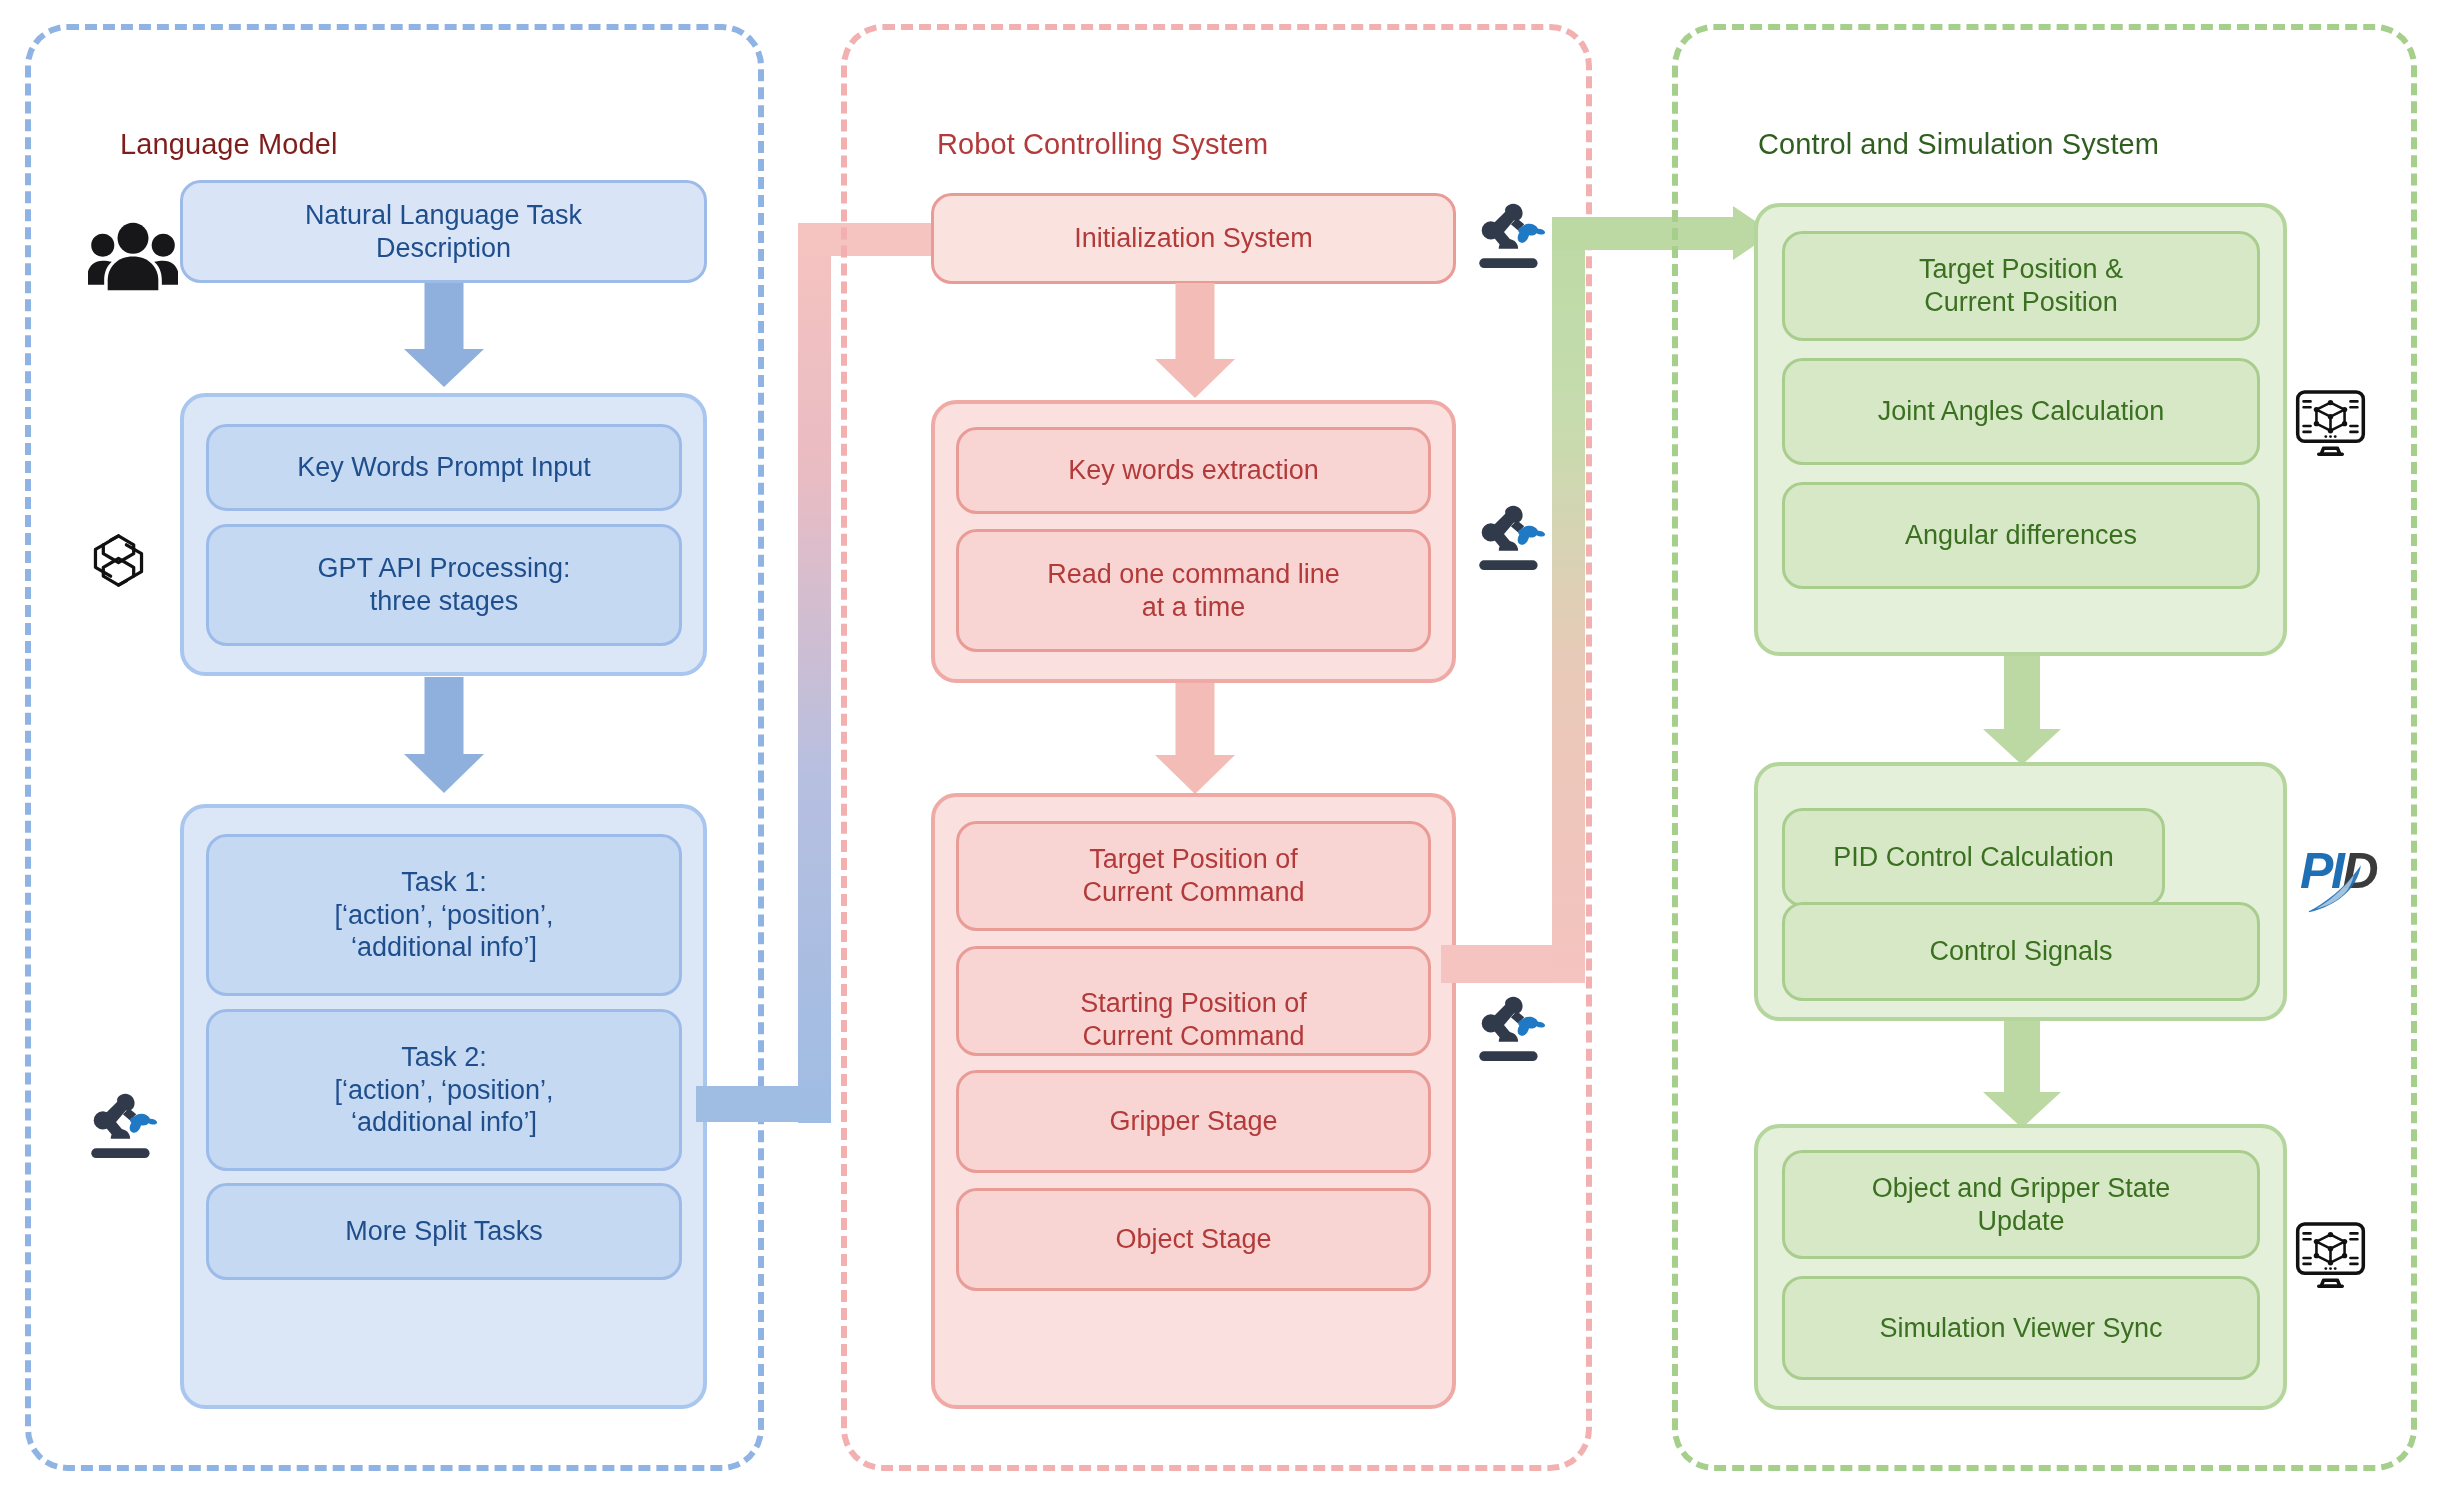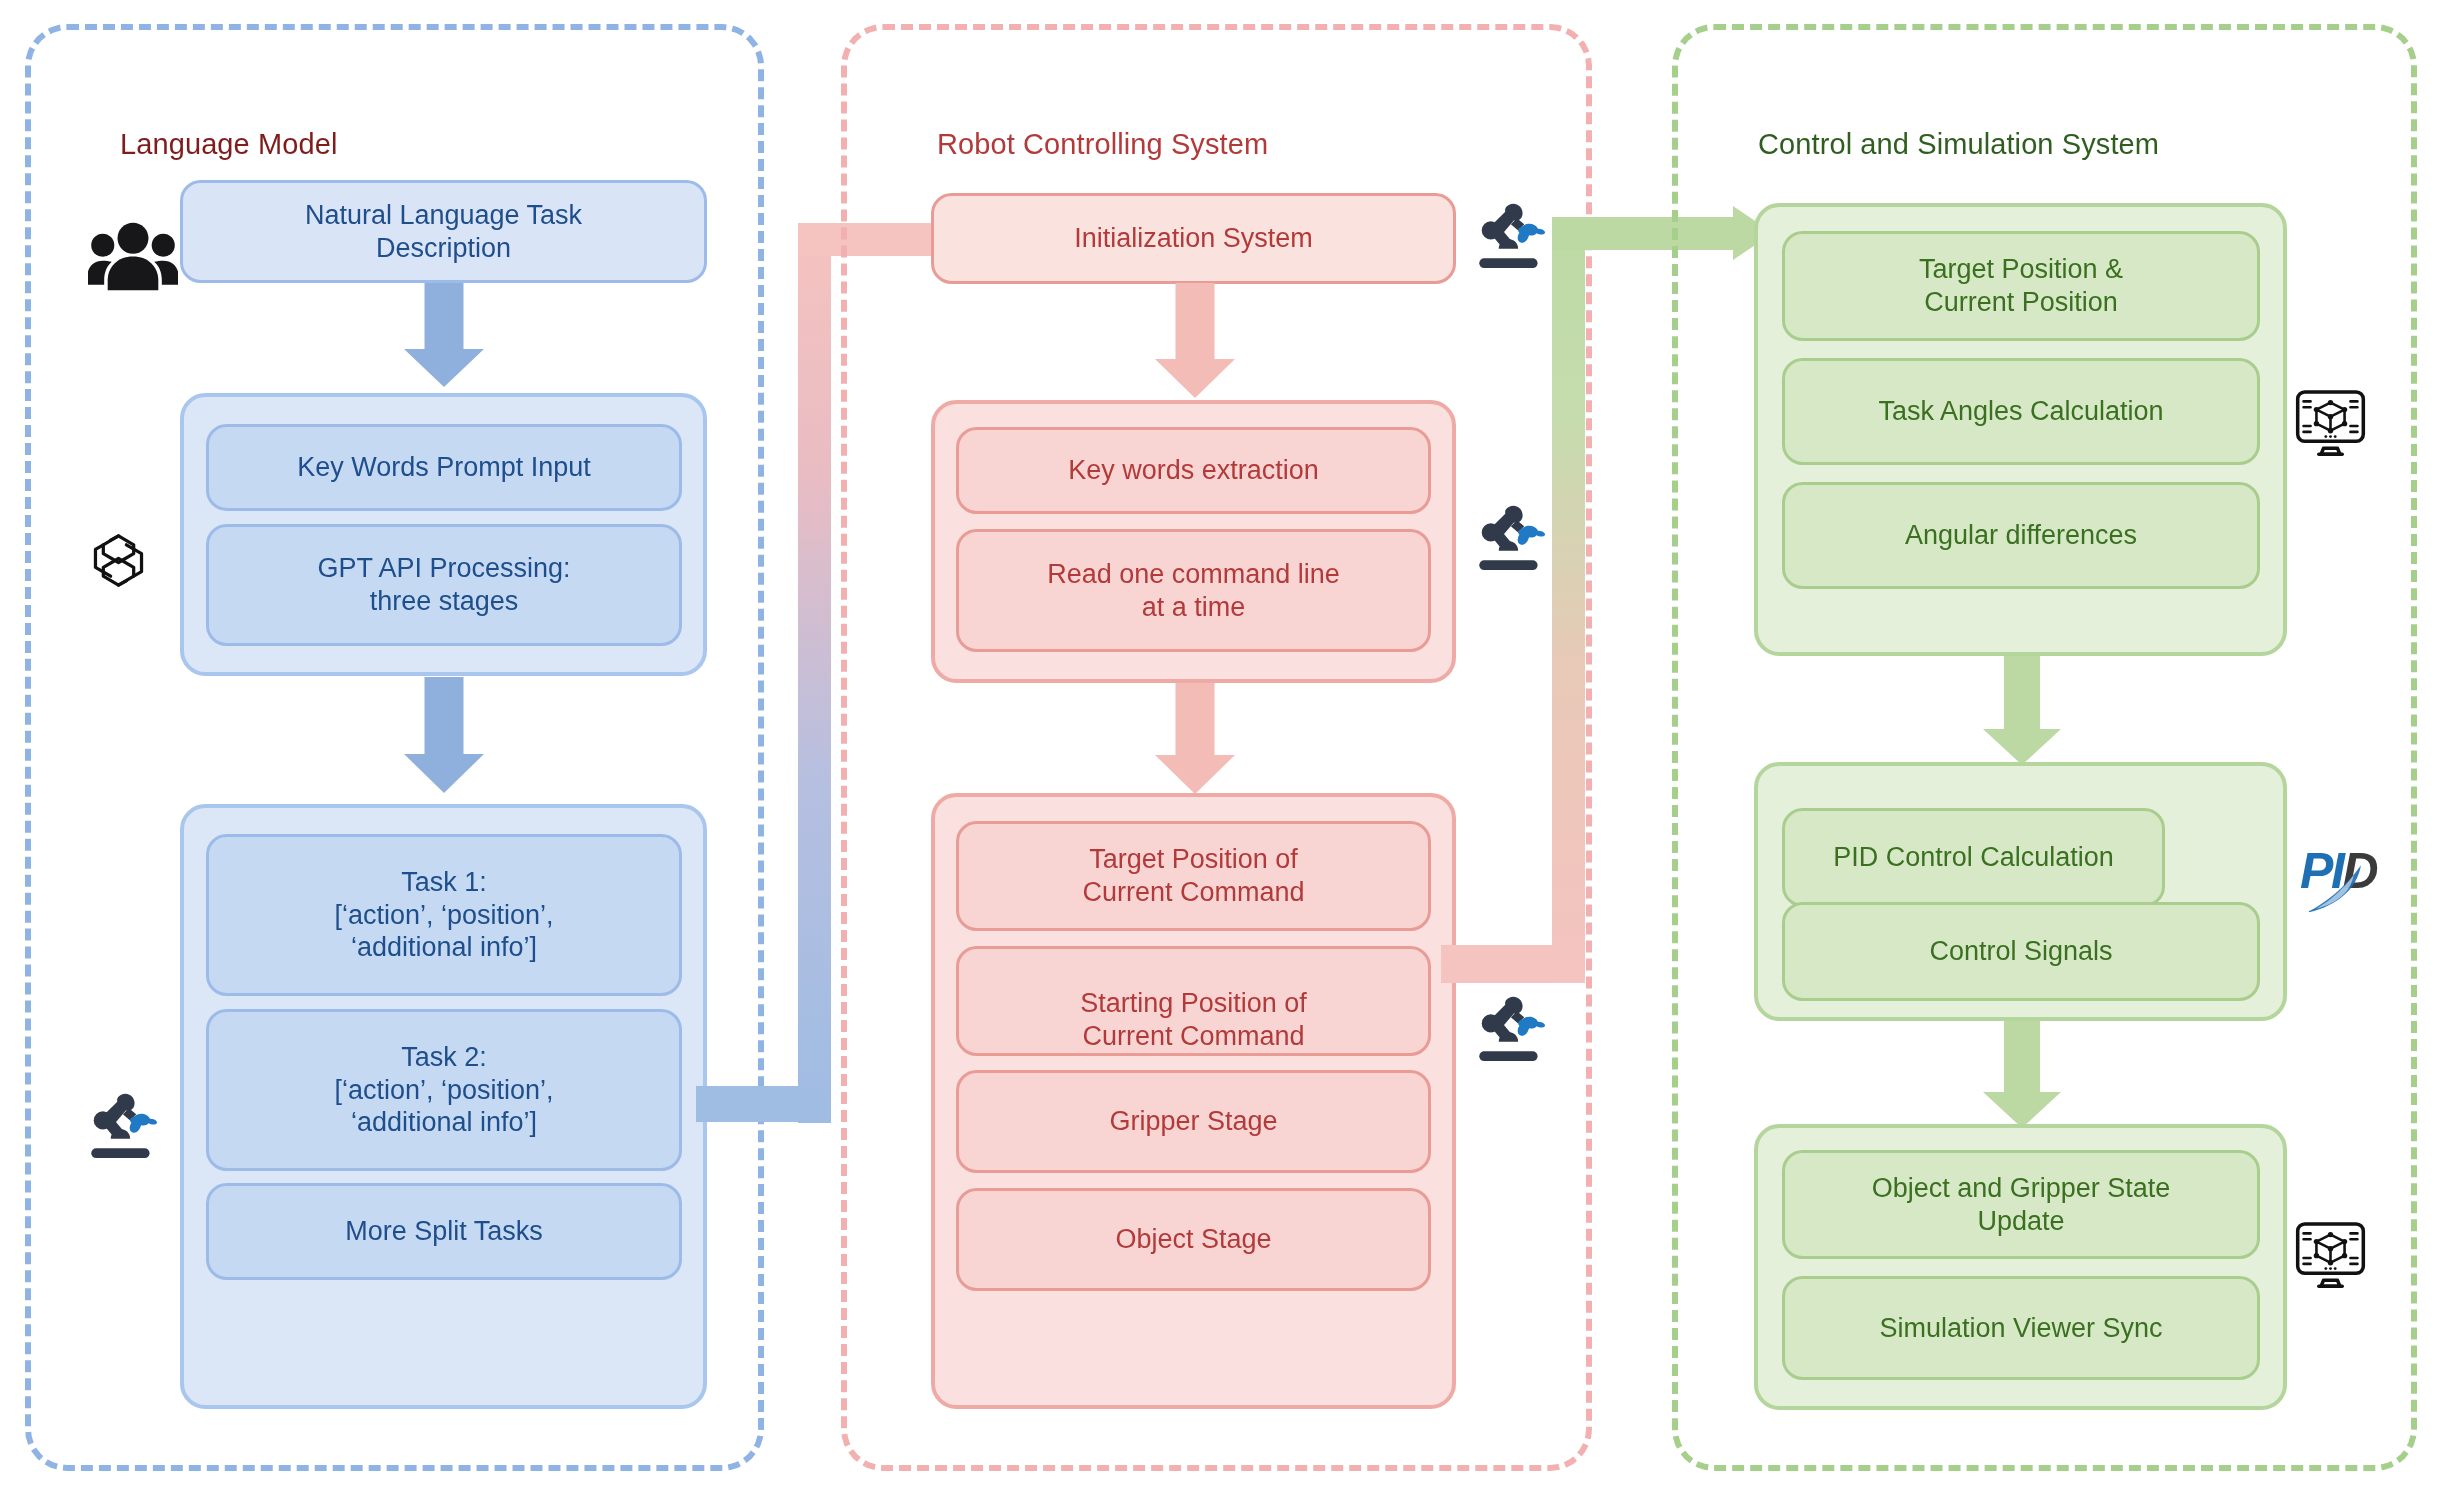--- a/index.html
+++ b/index.html
@@ -319,21 +319,21 @@
 
   <div class="panel green" style="left:1672px; top:24px; width:745px; height:1447px;"></div>
   <div class="panel-title green" style="left:1758px; top:128px;">Control and Simulation System</div>
 
   <div class="group green" style="left:1754px; top:203px; width:533px; height:453px;"></div>
   <div class="box green" style="left:1782px; top:231px; width:478px; height:110px;">
     <span class="lbl" style="white-space:pre-line;">Target Position &amp;
 Current Position</span>
   </div>
   <div class="box green" style="left:1782px; top:358px; width:478px; height:107px;">
-    <span class="lbl" style="white-space:pre-line;">Task Angles Calculation</span>
+    <span class="lbl" style="white-space:pre-line;">Joint Angles Calculation</span>
   </div>
   <div class="box green" style="left:1782px; top:482px; width:478px; height:107px;">
     <span class="lbl" style="white-space:pre-line;">Angular differences</span>
   </div>
 
   <div class="icon" style="left:2293px; top:385px; width:75px; height:75px;">
     <svg viewBox="0 0 64 64" width="75" height="75" aria-hidden="true">
       <rect x="4" y="6" width="56" height="42" rx="6" fill="none" stroke="#111" stroke-width="3"></rect>
       <path d="M26 54h12l2 5H24z" fill="none" stroke="#111" stroke-width="3" stroke-linejoin="round"></path>
       <rect x="4" y="48" width="56" height="0" fill="none"></rect>

